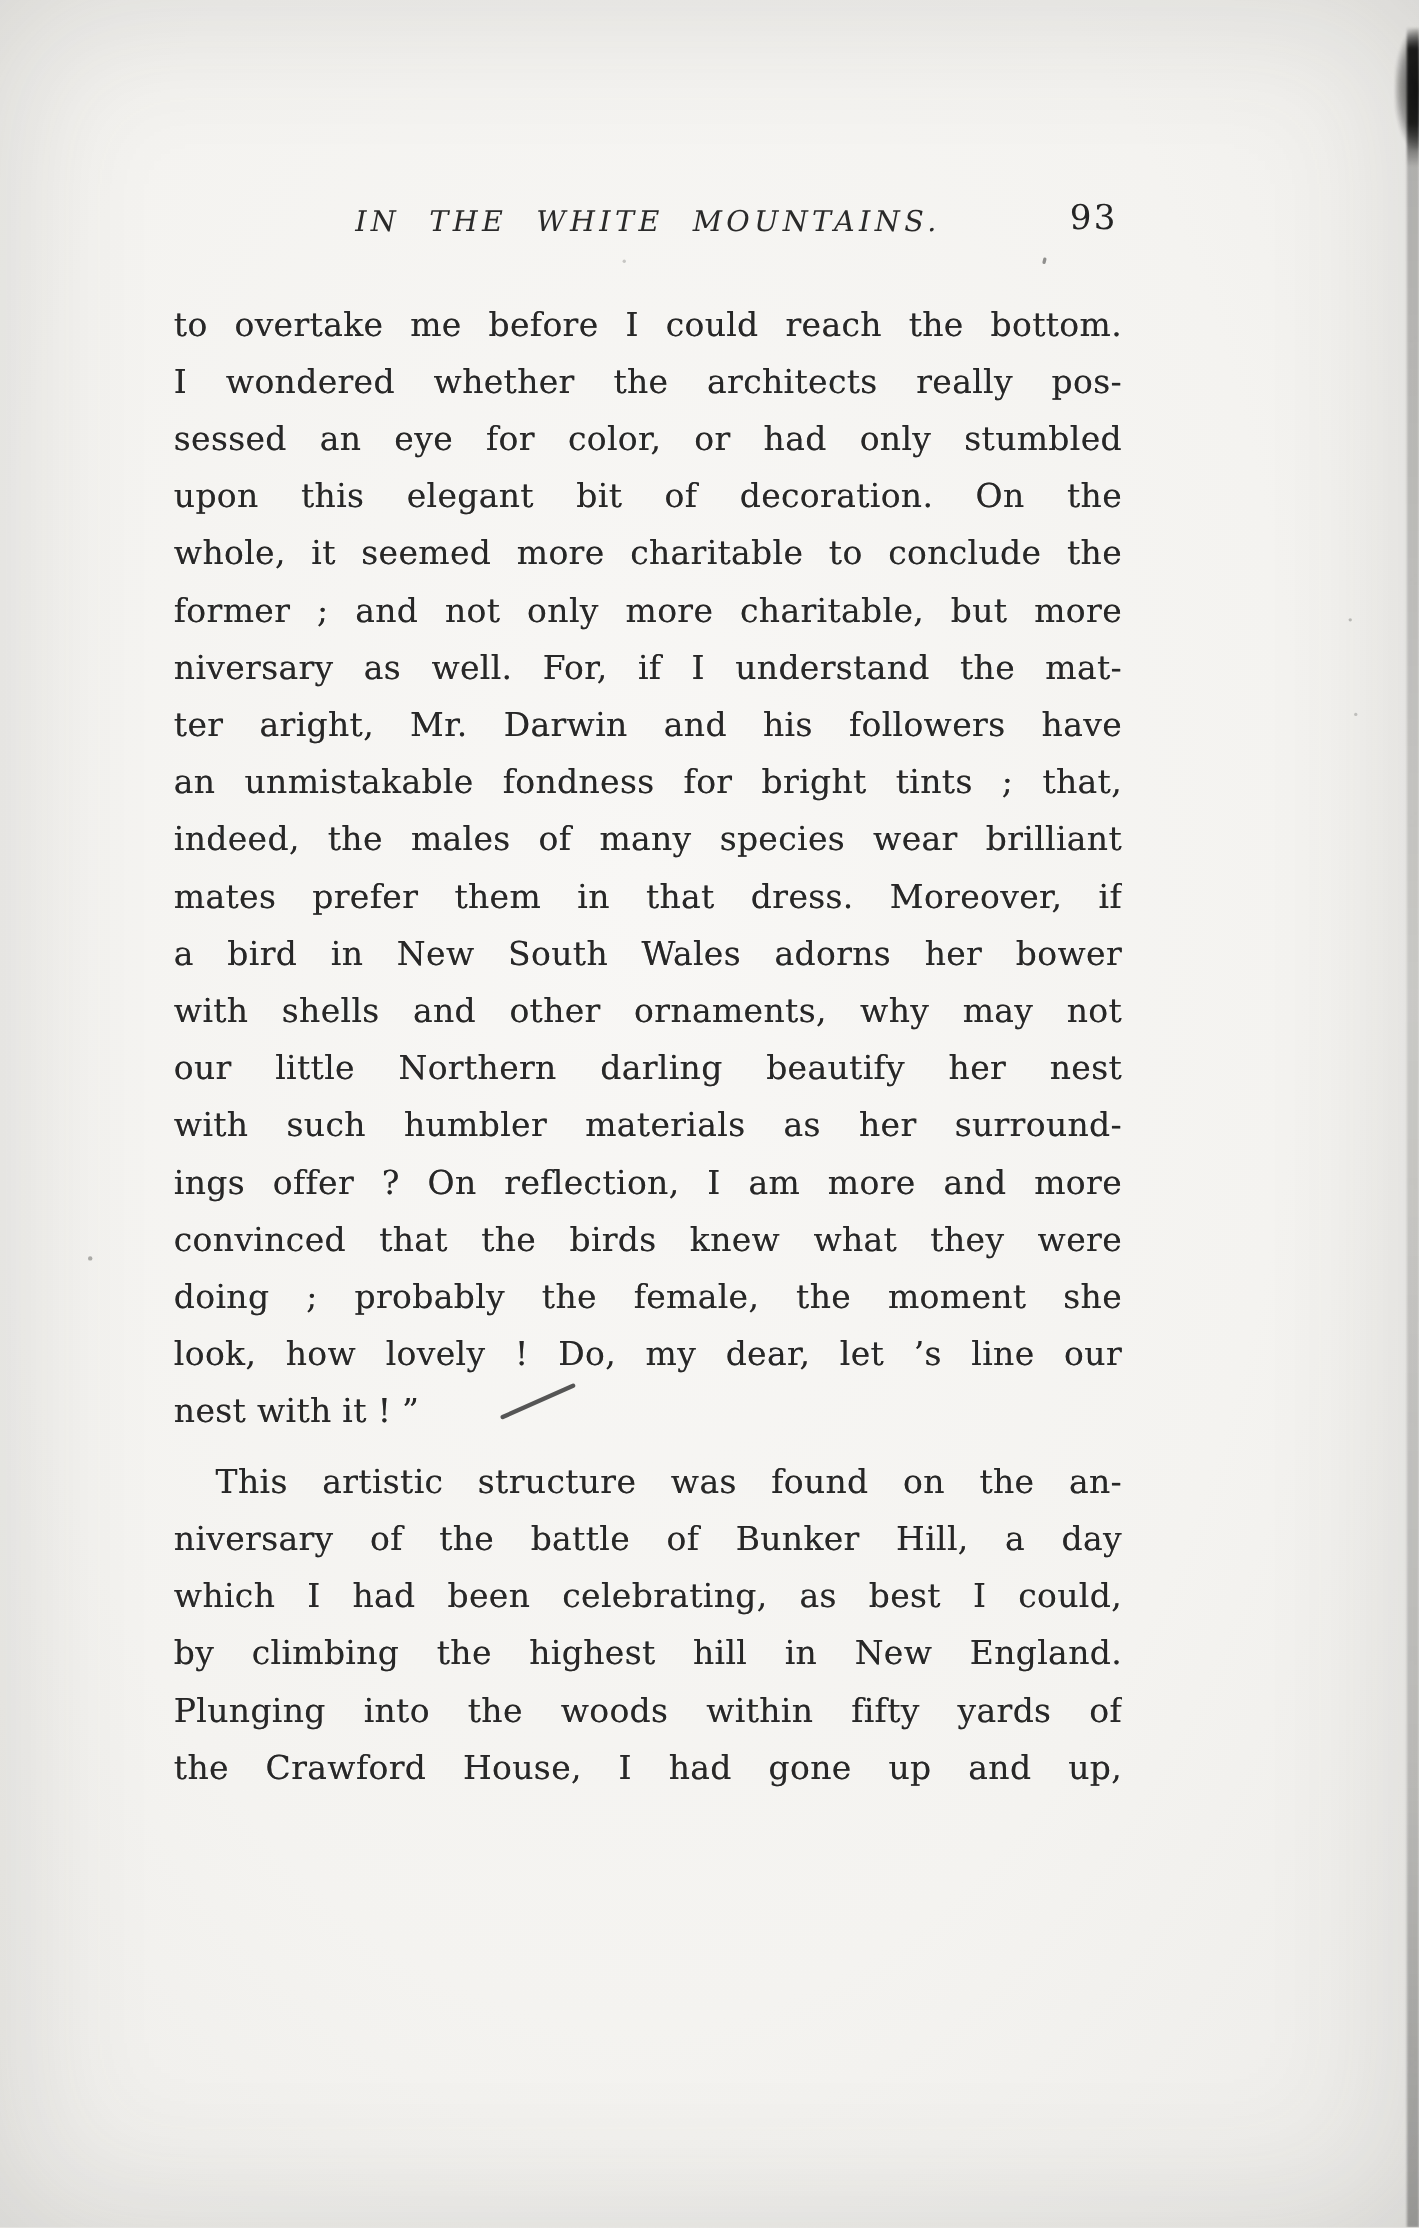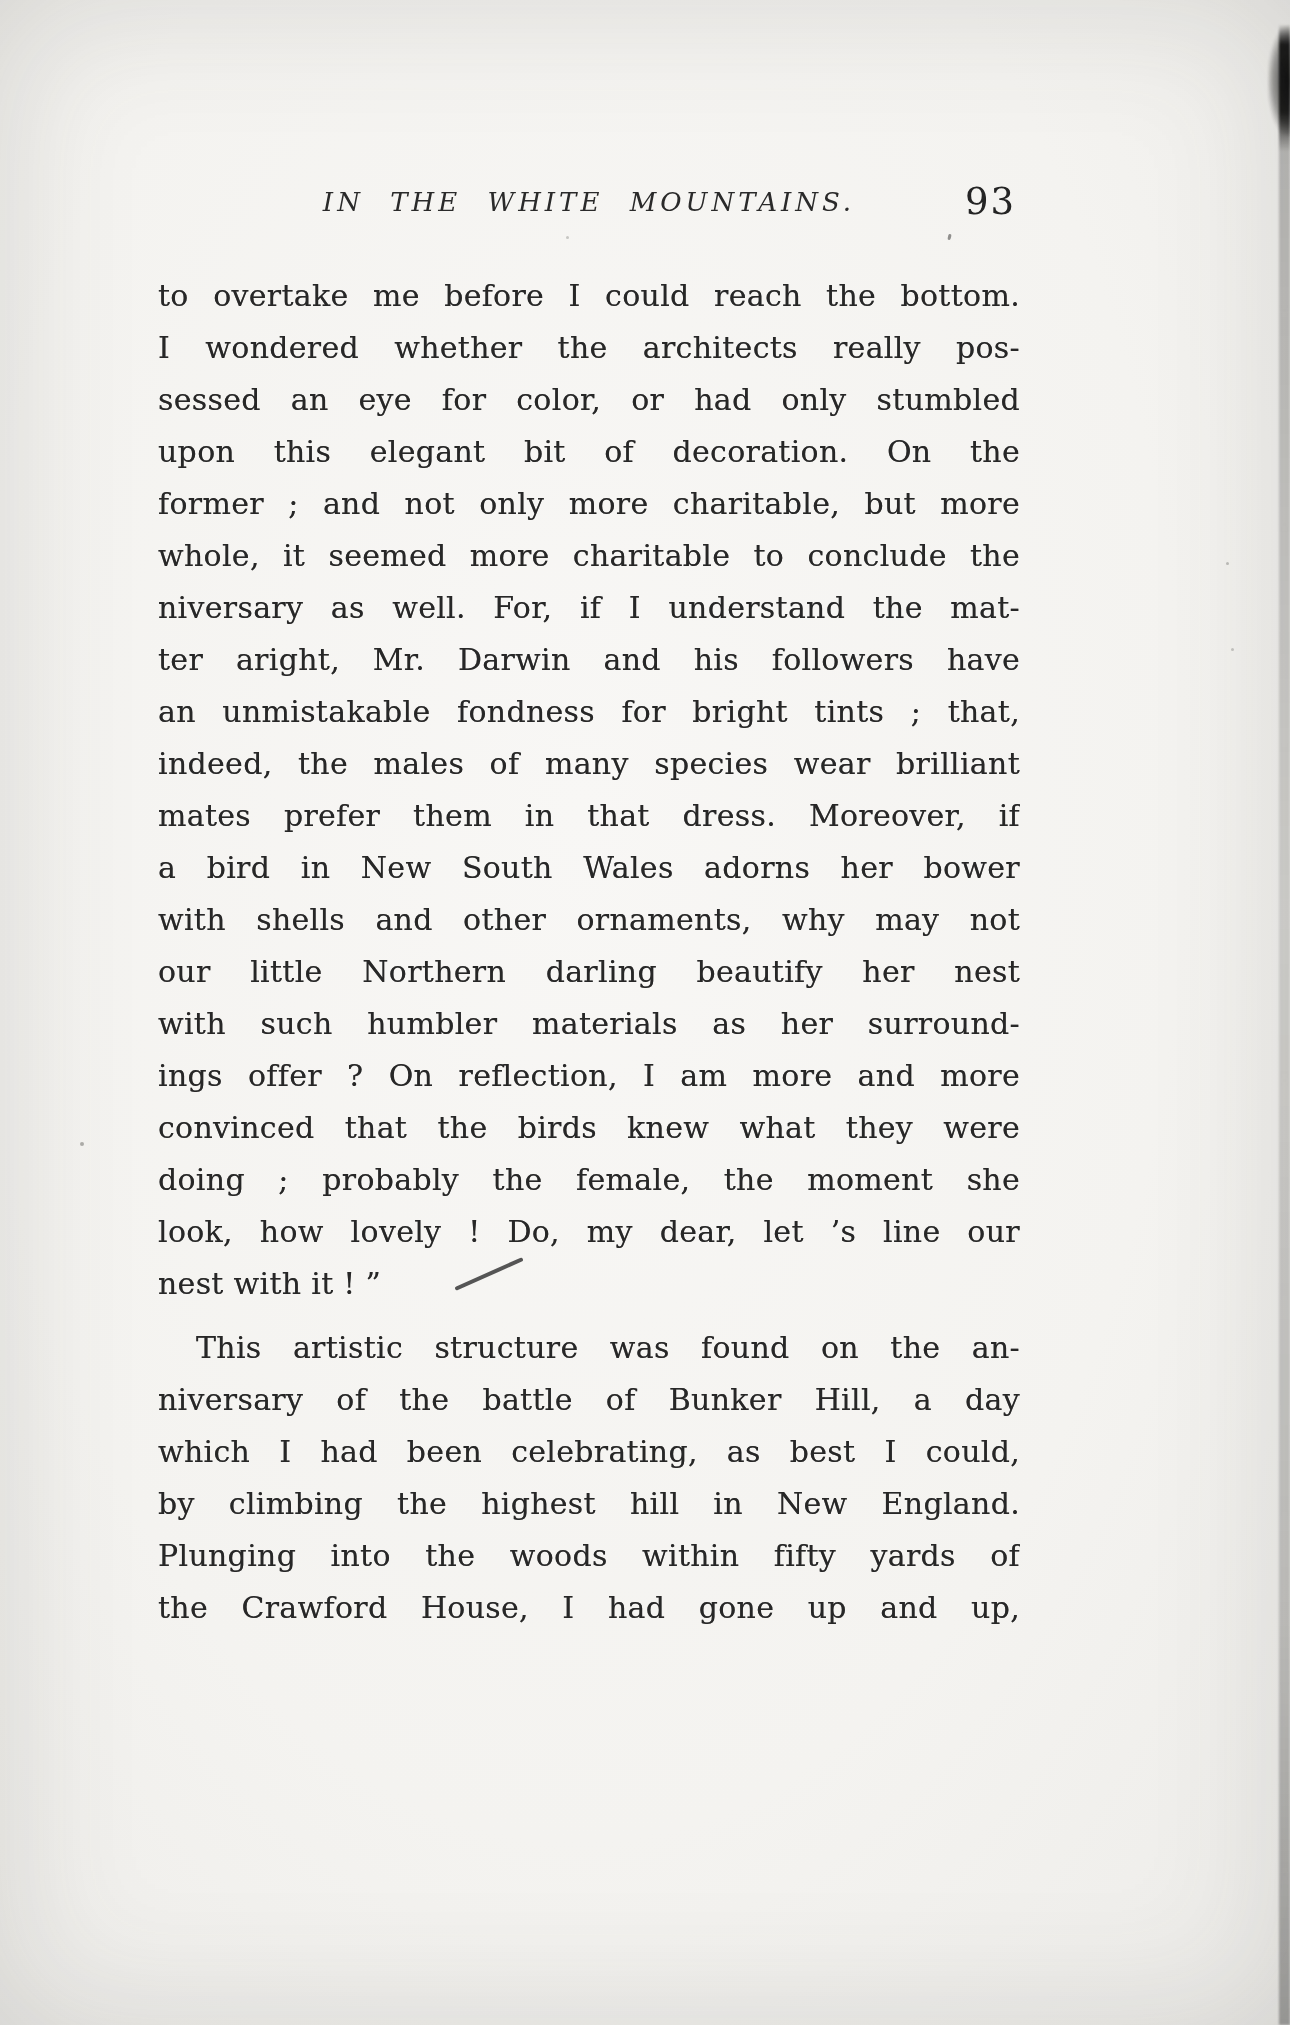--- a/index.html
+++ b/index.html
@@ -47,21 +47,21 @@
     letter-spacing: 4px;
     word-spacing: 14px;
     white-space: nowrap;
     color: #2a2a2a;
     text-align: right;
   }
   .page-number {
     position: absolute;
     right: 16px;
     top: -3px;
-    font-size: 37px;
+    font-size: 31px;
     letter-spacing: 2px;
     color: #242424;
   }
   .text-block {
     position: absolute;
     top: 258px;
     left: 146px;
     width: 886px;
   }
   .paragraph { margin: 12px; }
@@ -145,22 +145,22 @@
     <span class="running-title">IN THE WHITE MOUNTAINS.</span>
     <span class="page-number">93</span>
   </div>
 
   <div class="text-block" id="text-block">
       <div class="paragraph">
         <div class="line">to overtake me before I could reach the bottom.</div>
         <div class="line">I wondered whether the architects really pos-</div>
         <div class="line">sessed an eye for color, or had only stumbled</div>
         <div class="line">upon this elegant bit of decoration. On the</div>
+        <div class="line">whole, it seemed more charitable to conclude the</div>
         <div class="line">former ; and not only more charitable, but more</div>
-        <div class="line">whole, it seemed more charitable to conclude the</div>
         <div class="line">niversary as well. For, if I understand the mat-</div>
         <div class="line">ter aright, Mr. Darwin and his followers have</div>
         <div class="line">an unmistakable fondness for bright tints ; that,</div>
         <div class="line">indeed, the males of many species wear brilliant</div>
         <div class="line">mates prefer them in that dress. Moreover, if</div>
         <div class="line">a bird in New South Wales adorns her bower</div>
         <div class="line">with shells and other ornaments, why may not</div>
         <div class="line">our little Northern darling beautify her nest</div>
         <div class="line">with such humbler materials as her surround-</div>
         <div class="line">ings offer ? On reflection, I am more and more</div>

